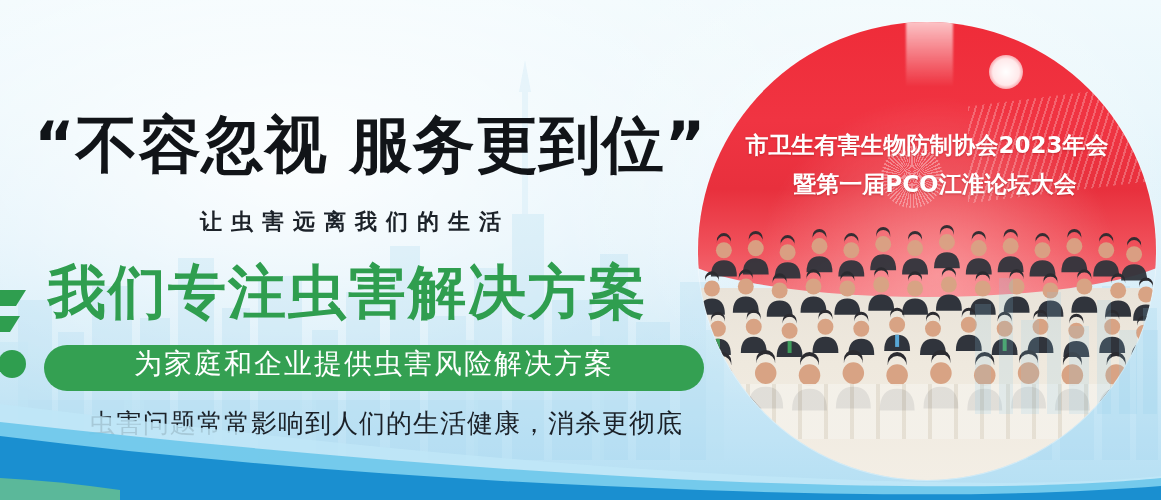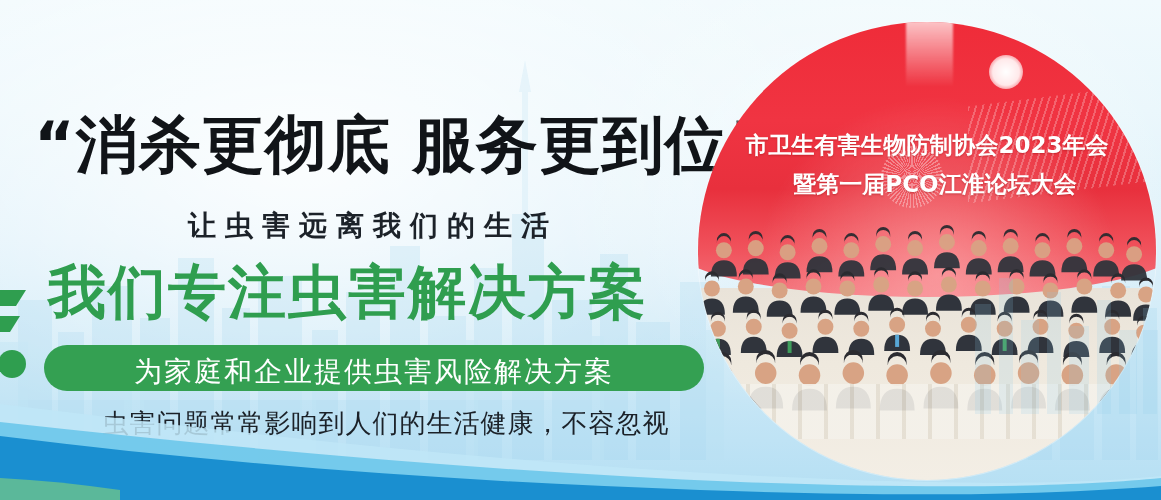--- a/index.html
+++ b/index.html
@@ -66,22 +66,22 @@
     font-weight:bold;
     color:#111418;
     letter-spacing:1px;
     white-space:nowrap;
     font-family:"DejaVu Sans","Liberation Sans",sans-serif;
   }
   .headline .gap { display:inline-block; width:22px; }
 
   .subtitle {
     position:absolute;
-    left:188px; top:207px;
-    font-size:28px;
+    left:200px; top:207px;
+    font-size:22px;
     font-weight:bold;
     color:#1c2229;
     letter-spacing:9px;
     white-space:nowrap;
     text-align:right;
   }
 
   .green-head {
     position:absolute;
     left:48px; top:268px;
@@ -94,21 +94,21 @@
     font-family:Liberation Mono, monospace;
   }
 
   .pill {
     position:absolute;
     left:44px; top:345px;
     width:660px; height:46px;
     border-radius:23px;
     background:#34a052;
     display:flex;
-    align-items:flex-end;
+    align-items:flex-start;
     justify-content:center;
   }
   .pill-text {
     font-size:28px;
     font-weight:500;
     color:#ffffff;
     letter-spacing:2px;
     white-space:nowrap;
   }
 
@@ -272,32 +272,32 @@
 
     <g fill="#cfe9f6" opacity="0.7">
       <rect x="522" y="86" width="6" height="132"></rect>
       <polygon points="525,60 531,92 519,92"></polygon>
     </g>
   </svg>
 
   <div class="copy">
 
     <div class="headline">
-      <span>“消杀更彻底</span><span class="gap"></span><span>服务更到位”</span>
+      <span>“不容忽视</span><span class="gap"></span><span>服务更到位”</span>
     </div>
 
     <div class="subtitle">让虫害远离我们的生活</div>
 
     <div class="green-head">我们专注虫害解决方案</div>
 
     <div class="pill">
       <span class="pill-text">为家庭和企业提供虫害风险解决方案</span>
     </div>
 
-    <div class="tagline">虫害问题常常影响到人们的生活健康，不容忽视</div>
+    <div class="tagline">虫害问题常常影响到人们的生活健康，消杀更彻底</div>
   </div>
 
   <svg class="chevrons" viewBox="0 0 44 120">
     <polygon points="0,4 26,4 16,20 0,20" fill="#2f9e4f"></polygon>
     <polygon points="0,30 20,30 10,46 0,46" fill="#2f9e4f"></polygon>
     <circle cx="12" cy="78" r="14" fill="#2f9e4f"></circle>
   </svg>
 
   <div class="photo-circle">
     <div class="photo-inner">

